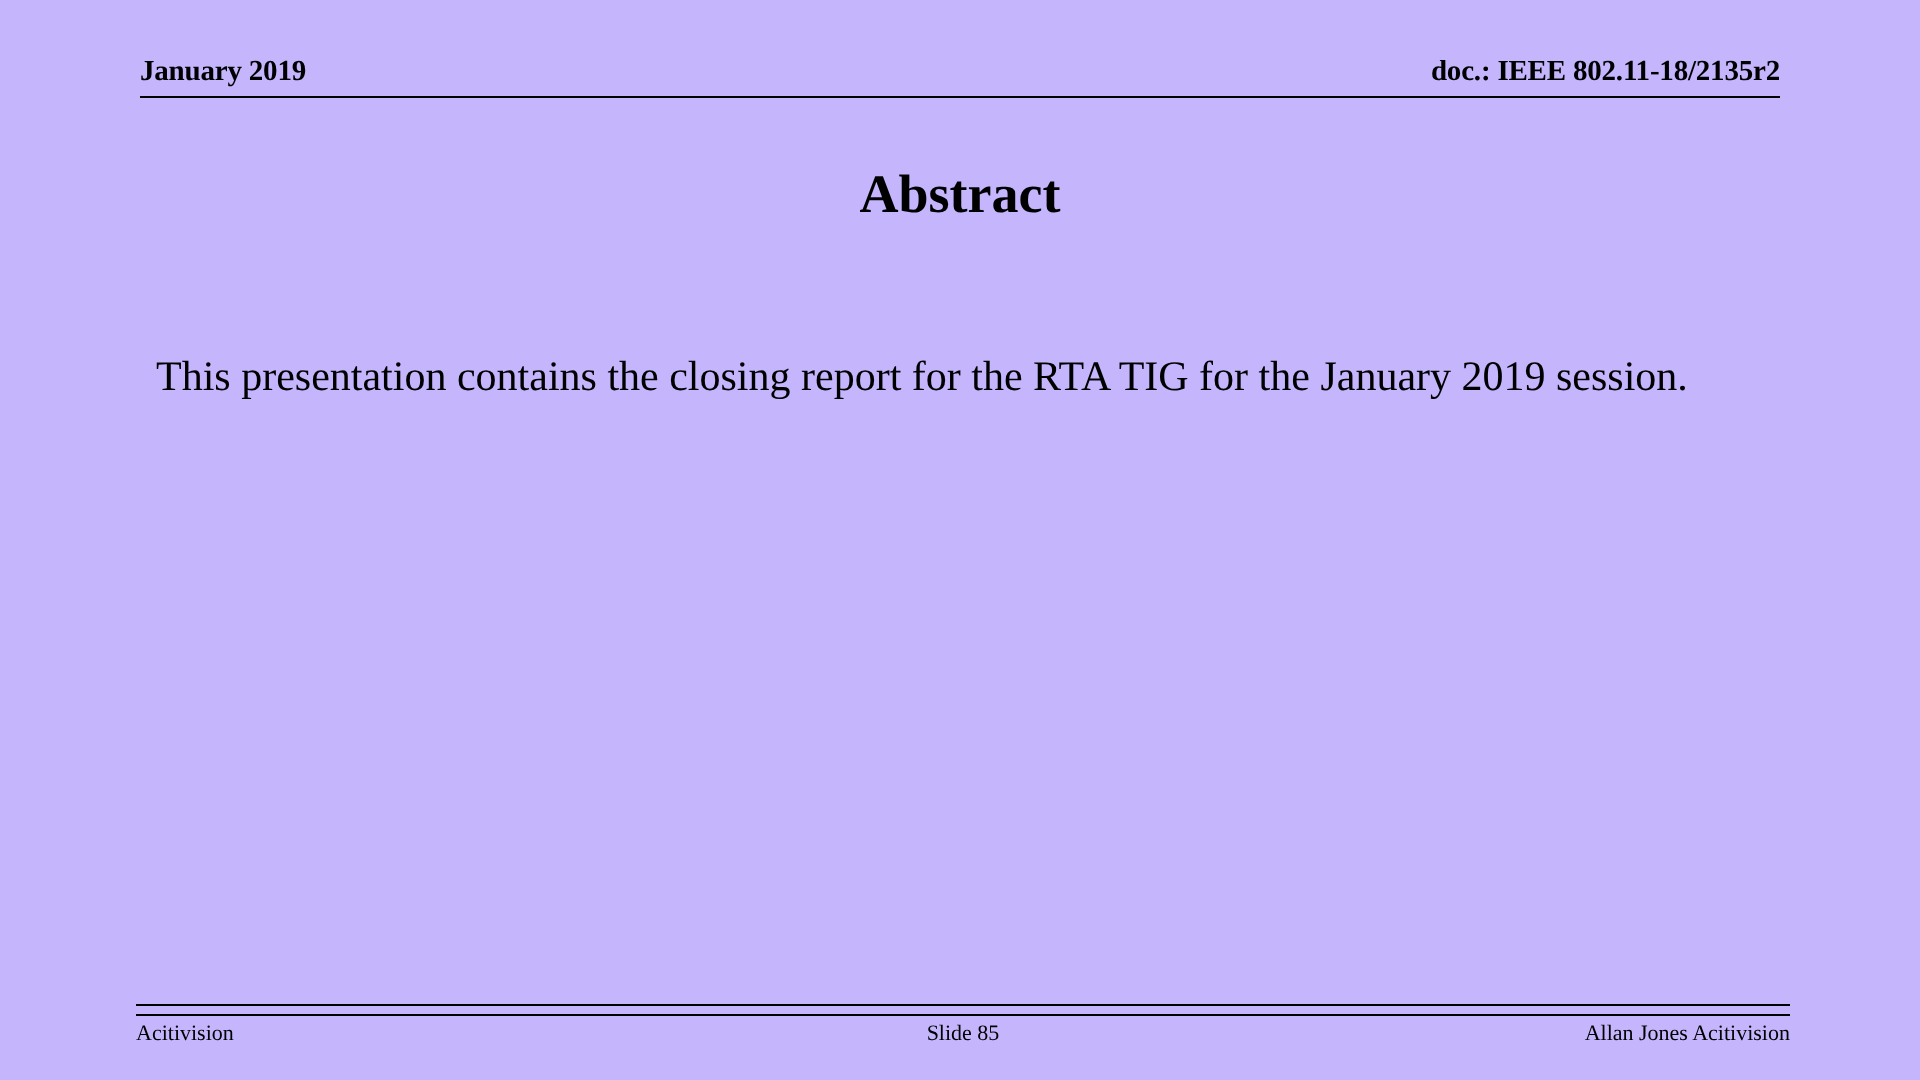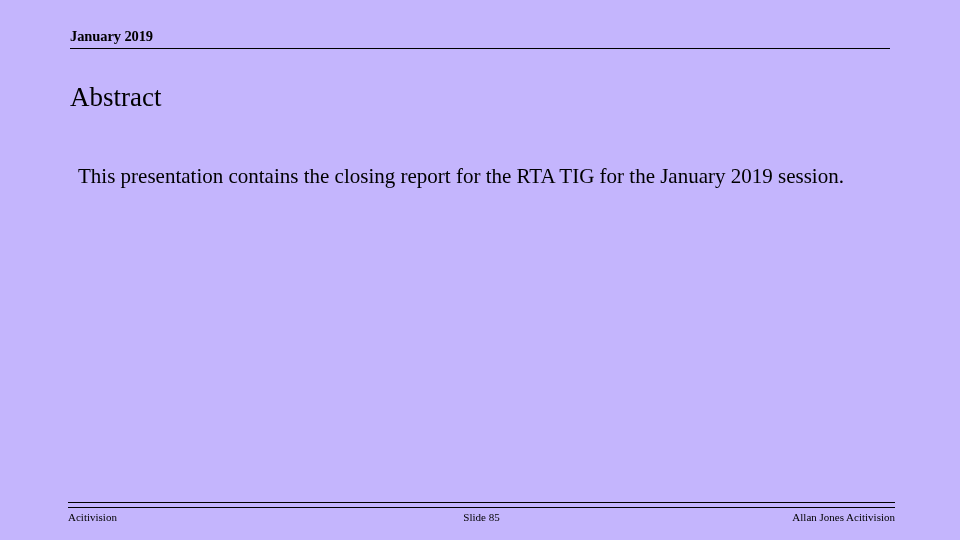--- a/index.html
+++ b/index.html
@@ -56,22 +56,23 @@
     height: 0;
     border-top: 1.6px solid #000000;
   }
 
   
   .title {
     position: absolute;
     left: 70px;
     top: 81px;
     width: 820px;
+    text-align: center;
     font-size: 27px;
-    font-weight: normal;
+    font-weight: bold;
     line-height: 32px;
     white-space: nowrap;
   }
 
   
   .body-block {
     position: absolute;
     left: 78px;
     top: 161px;
     width: 800px;
@@ -82,20 +83,21 @@
     line-height: 30px;
     text-align: justify;
     text-justify: inter-word;
     text-indent: 0;
     padding-left: 0;
   }
   
   .body-para {
     padding-left: 22px;
     text-indent: -22px;
+    margin-top: 12px;
   }
 
   
   .footer-rule {
     position: absolute;
     left: 68px;
     top: 502px;
     width: 827px;
     height: 4px;
     border-top: 1.2px solid #000000;
@@ -136,20 +138,21 @@
     margin-left: 23px;
   }
 </style>
 </head>
 <body>
 
 <div class="slide">
 
   <div class="header">
     <div class="header-date">January 2019</div>
+    <div class="header-doc">doc.: IEEE 802.11-18/2135r2</div>
   </div>
 
   <div class="header-rule"></div>
 
   <div class="title">Abstract</div>
 
   <div class="body-block">
     <p class="body-para">This presentation contains the closing report for the RTA TIG for the January 2019 session.</p>
   </div>
 

